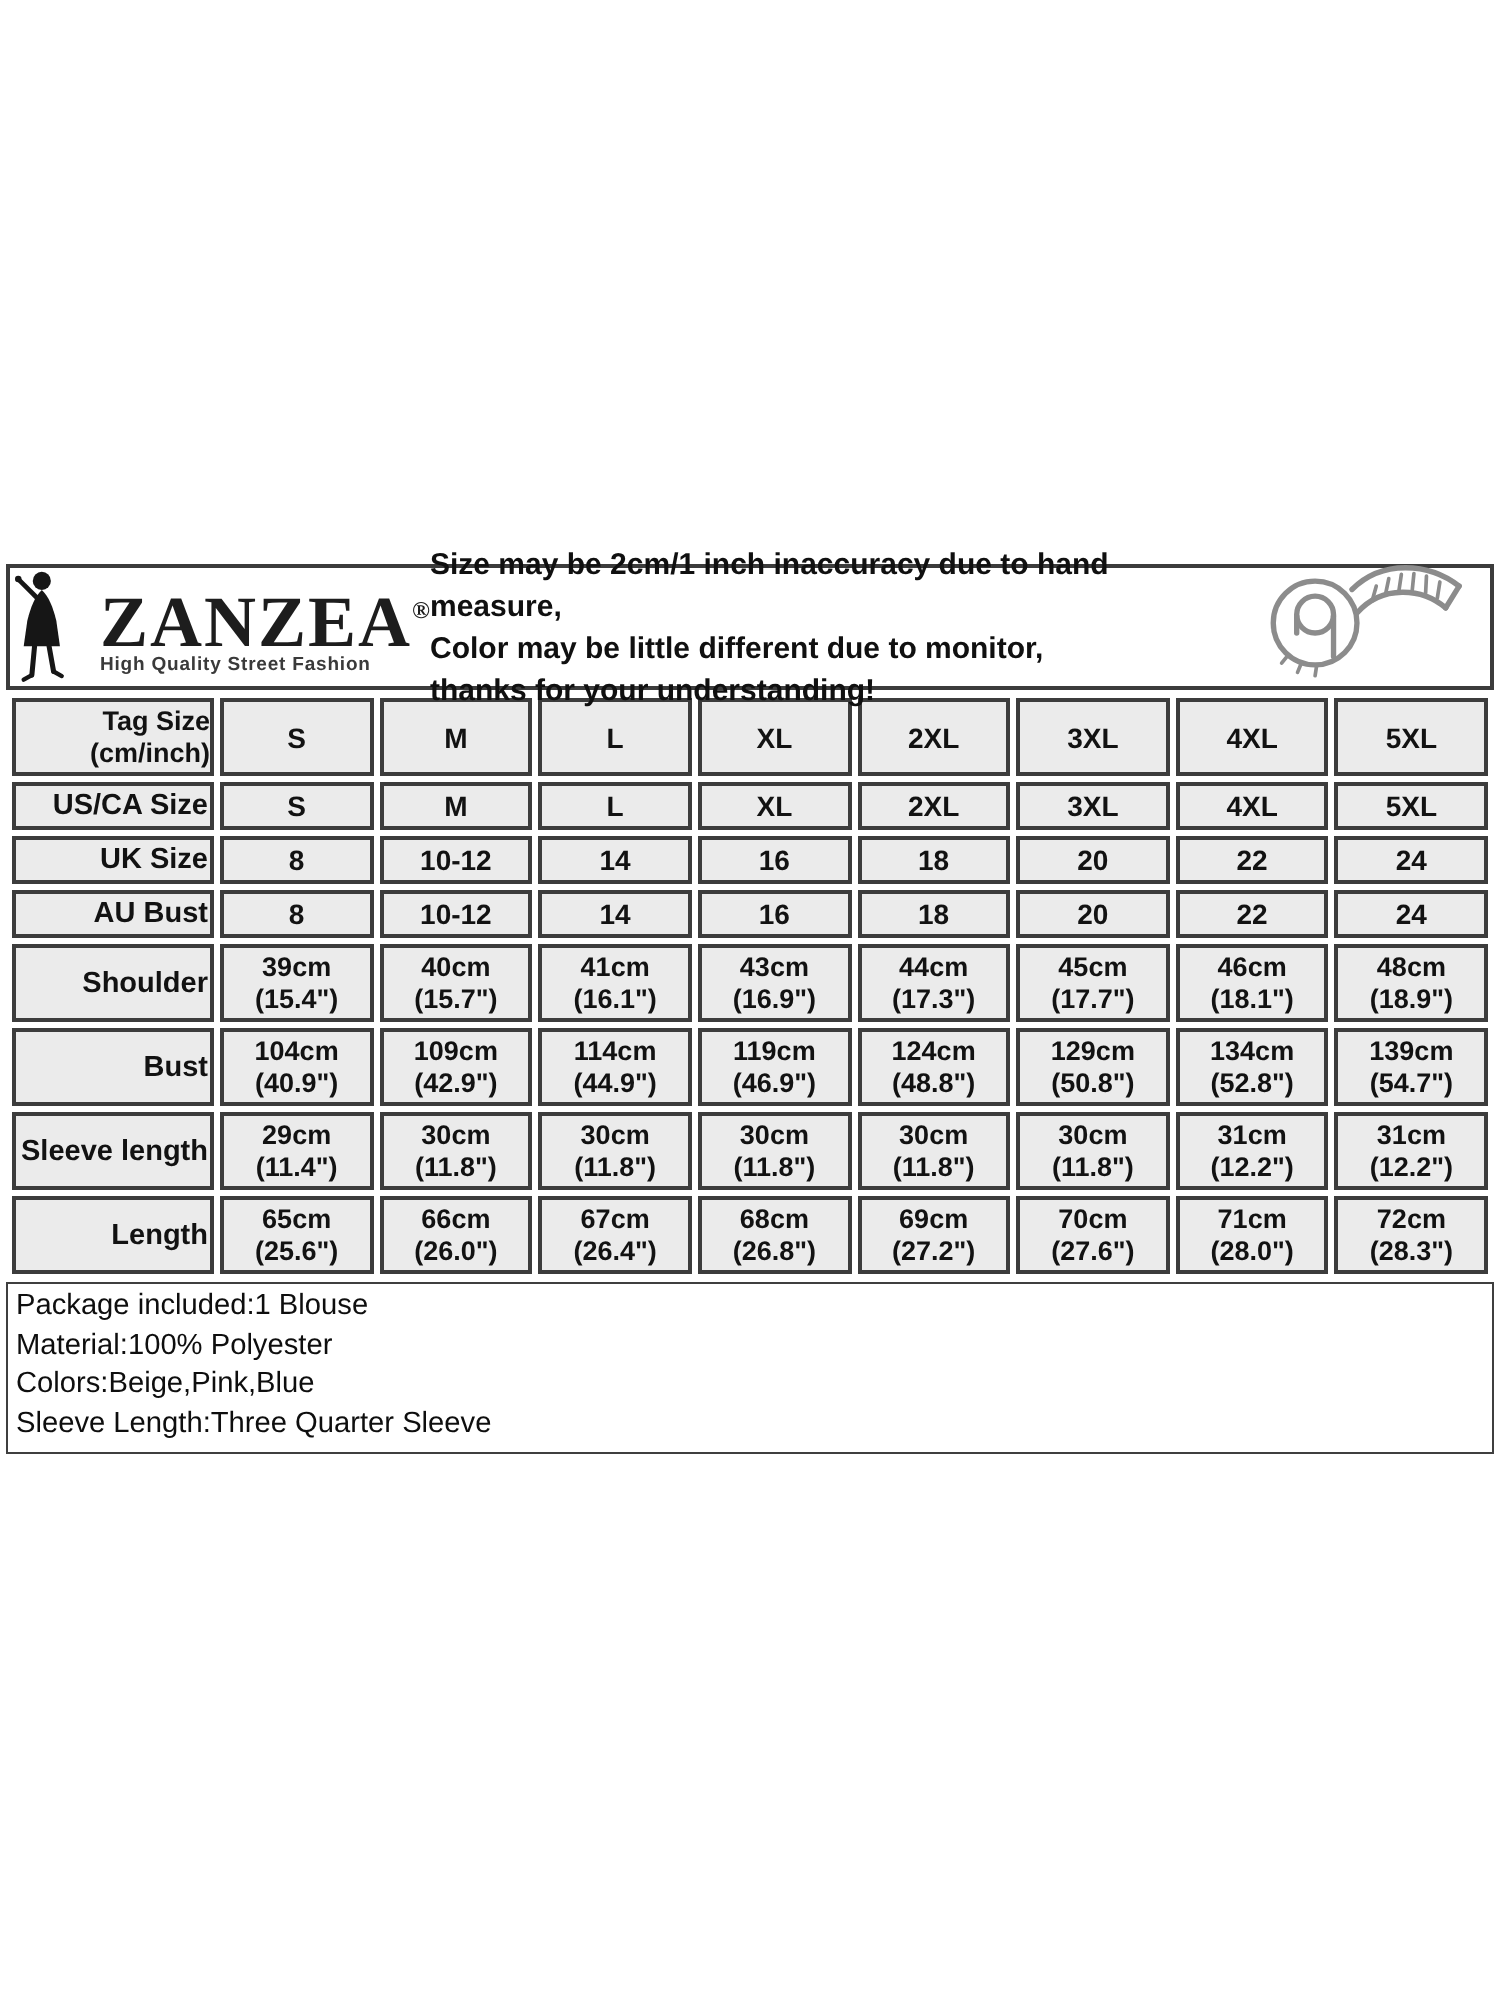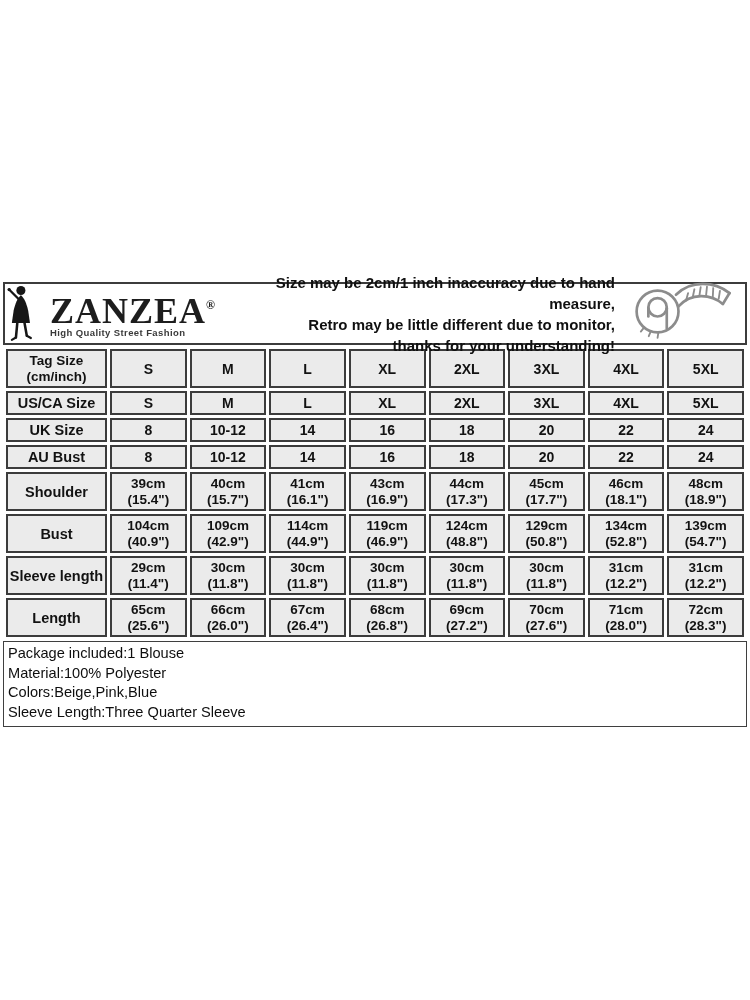--- a/index.html
+++ b/index.html
@@ -47,21 +47,21 @@
   .tagline{
     font-size:9.5px;
     font-weight:bold;
     color:#3a3a3a;
     letter-spacing:.4px;
     margin-top:1px;
     white-space:nowrap;
   }
   .disclaimer{
     flex:1 1 auto;
-    text-align:right;
+    text-align:left;
     font-weight:bold;
     font-size:15px;
     line-height:21px;
     color:#101010;
     padding-right:4px;
   }
   .tape{flex:0 0 auto;width:118px;display:flex;justify-content:flex-end;align-items:center;}
   .tape svg{display:block;}
   
   .size-table{
@@ -78,21 +78,21 @@
     background:var(--cell_bg,#ebebeb);
     text-align:center;
     vertical-align:middle;
     font-weight:bold;
     color:#121212;
     padding:0 1px;
     height:24px;
     font-size:14px;
     line-height:16px;
   }
-  .size-table th{font-size:14.5px;}
+  .size-table th{font-size:14.5px;text-align:right;}
   .size-table .two-line{
     padding:2px 0;
     font-size:13.5px;
     line-height:15.5px;
     height:33px;
   }
   
   .details-box{
     box-sizing:border-box;
     border:1.5px solid #3f3f3f;
@@ -128,21 +128,21 @@
           </svg>
         </span>
         <span class="logo-text">
           <span class="brand-line"><span>ZANZEA</span><sup class="reg">®</sup></span>
           <span class="tagline">High Quality Street Fashion</span>
         </span>
       </div>
 
       <div class="disclaimer">
         <div>Size may be 2cm/1 inch inaccuracy due to hand measure,</div>
-        <div>Retro may be little different due to monitor,</div>
+        <div>Color may be little different due to monitor,</div>
         <div>thanks for your understanding!</div>
       </div>
 
       <div class="tape">
         <svg width="112" height="72" viewBox="0 0 132 86">
           <g fill="none" stroke="#8c8c8c" stroke-width="3.2" stroke-linecap="round" stroke-linejoin="round">
             <circle cx="38" cy="40" r="25"></circle>
             <circle cx="38" cy="35" r="11"></circle>
             <path d="M49 36 v24"></path>
             <path d="M27 36 v10"></path>

